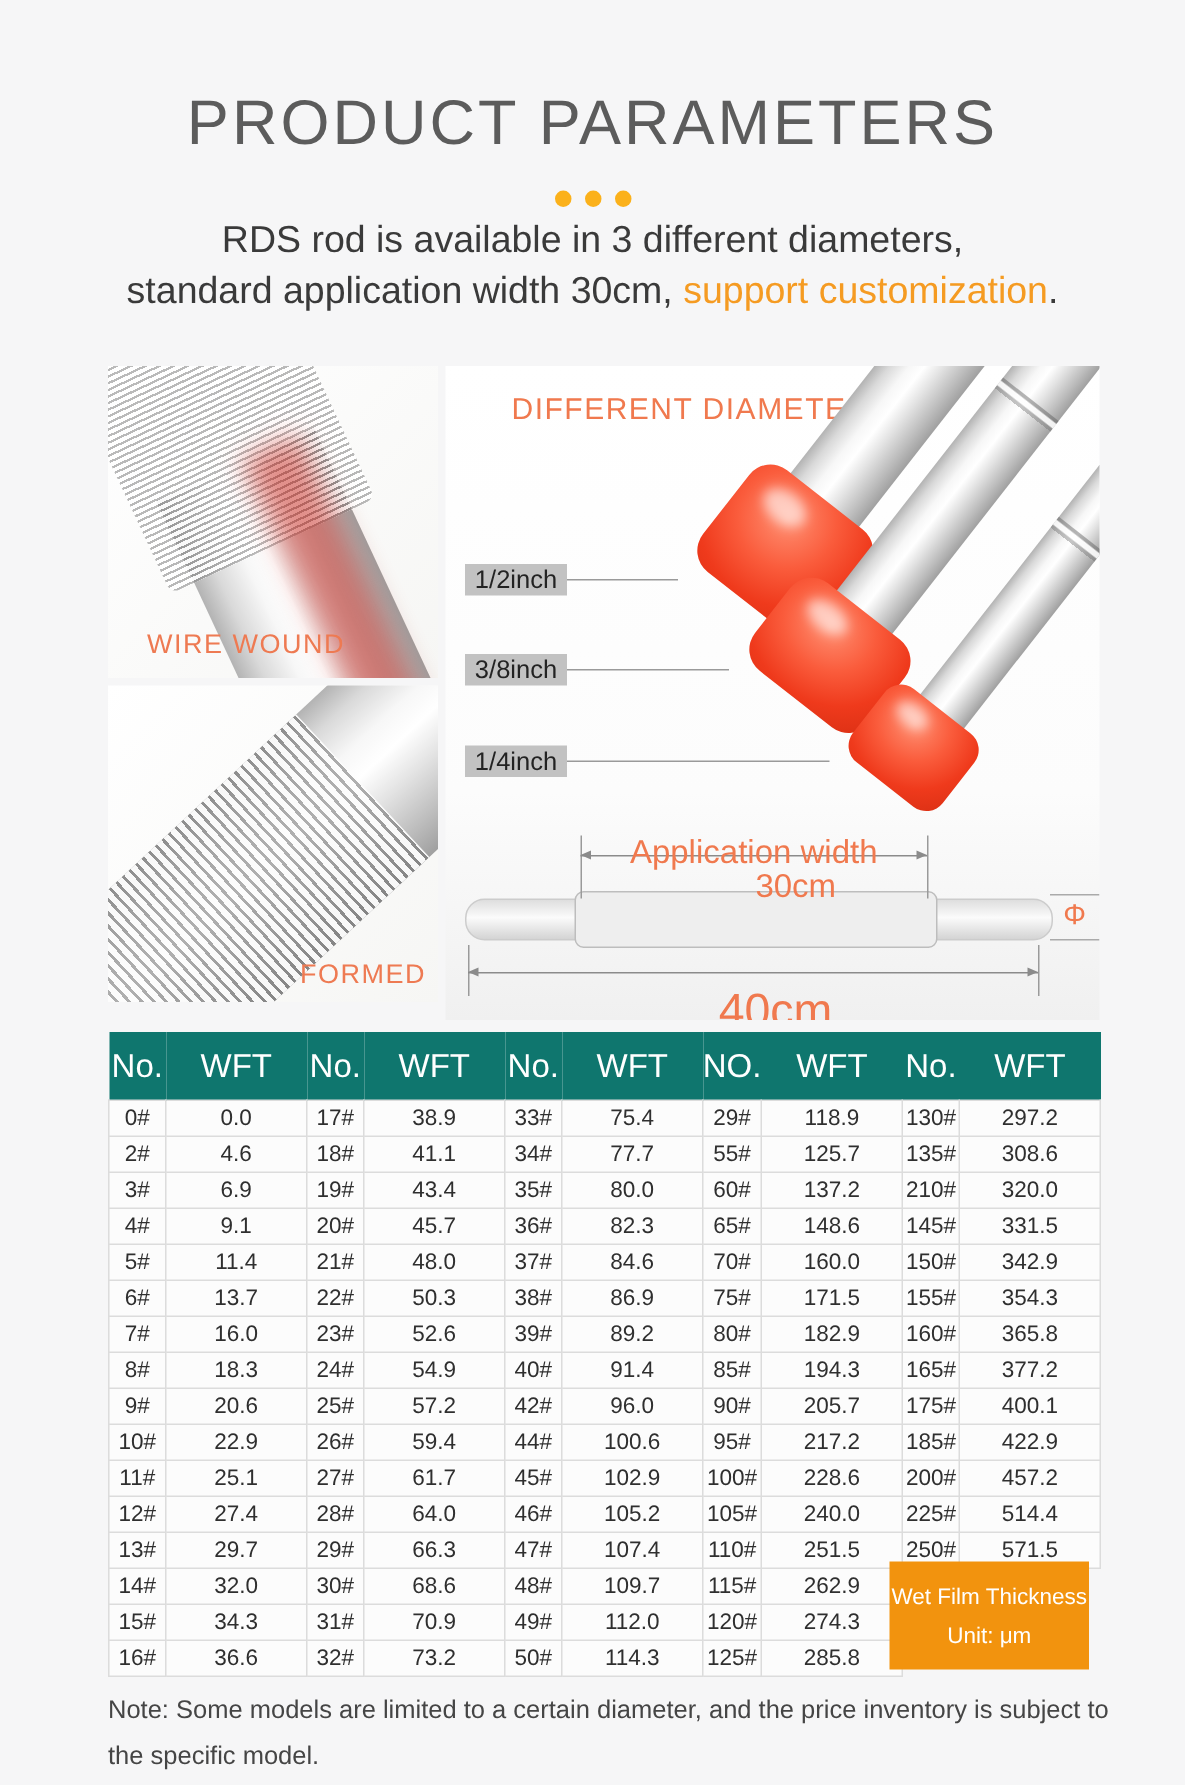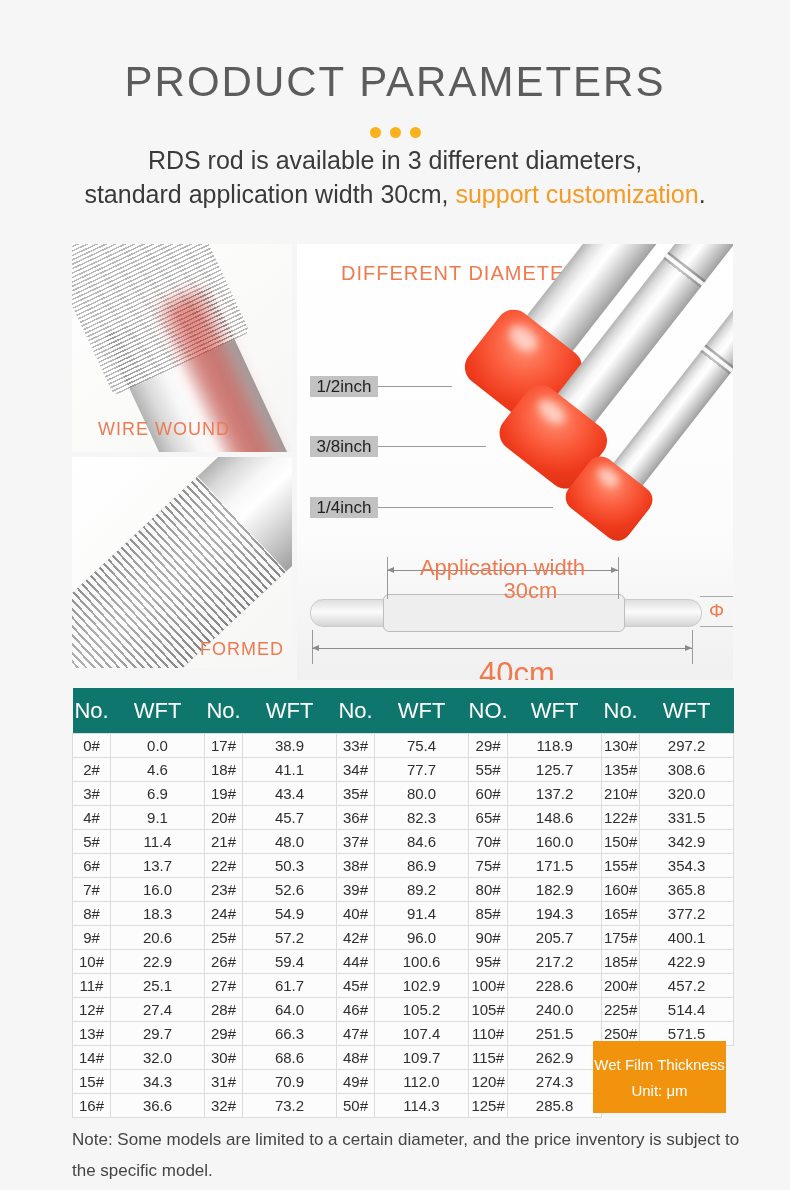--- a/index.html
+++ b/index.html
@@ -237,21 +237,21 @@
         </tr>
         <tr>
           <td>4#</td>
           <td>9.1</td>
           <td>20#</td>
           <td>45.7</td>
           <td>36#</td>
           <td>82.3</td>
           <td>65#</td>
           <td>148.6</td>
-          <td>122#</td>
+          <td>145#</td>
           <td>331.5</td>
         </tr>
         <tr>
           <td>5#</td>
           <td>11.4</td>
           <td>21#</td>
           <td>48.0</td>
           <td>37#</td>
           <td>84.6</td>
           <td>70#</td>

